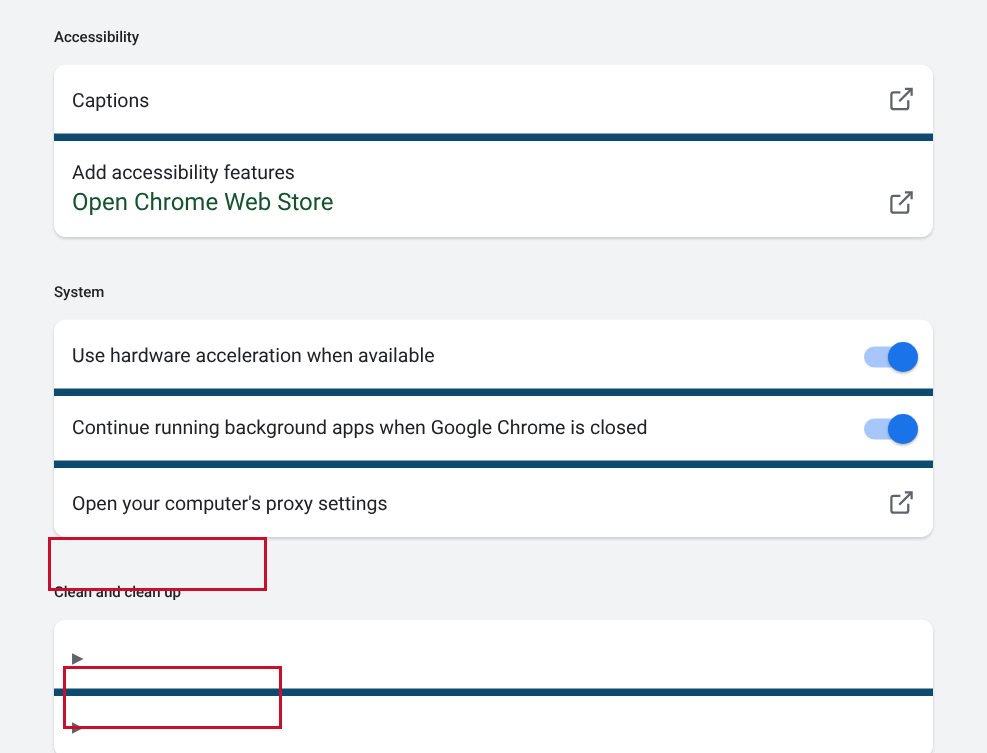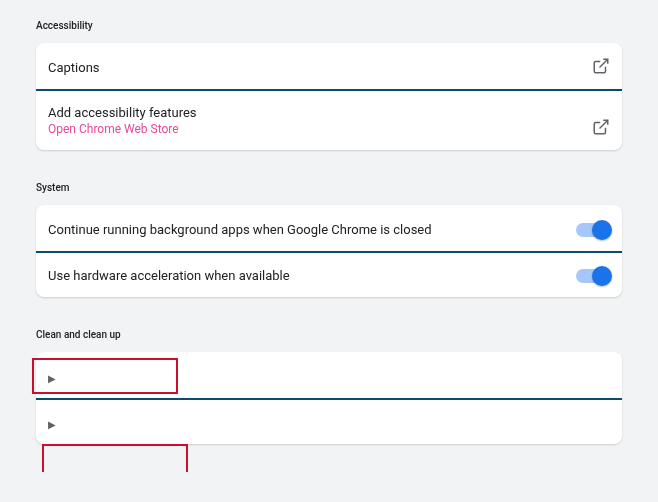--- a/index.html
+++ b/index.html
@@ -27,24 +27,24 @@
       overflow: hidden;
     }
     .row {
       display: flex;
       align-items: flex-end;
       justify-content: space-between;
       padding: 14px 12px;
       min-height: 46px;
       cursor: pointer;
     }
-    .row + .row { border-top: 2px solid #0c4a6e; }
+    .row + .row { border-top: 5px solid #0c4a6e; }
     .row-text { display: flex; flex-direction: column; }
     .row-label { color: #202124; font-size: 13px; }
-    .row-sub { color: #ec4899; font-size: 12px; margin-top: 2px; }
+    .row-sub { color: #14532d; font-size: 16px; margin-top: 2px; }
     .launch-icon svg { width: 18px; height: 18px; }
     .launch-icon { color: #5f6368; display:flex; }
     .toggle {
       width: 34px; height: 14px; border-radius: 10px;
       background: #a7c7fa; position: relative; flex-shrink:0;
     }
     .toggle::after {
       content: ""; position: absolute; right: -2px; top: -3px;
       width: 20px; height: 20px; border-radius: 50%;
       background: #1a73e8; box-shadow: 0 1px 2px rgba(0,0,0,0.3);
@@ -84,26 +84,36 @@
           <path d="M10 14L21 3"></path>
           <path d="M18 13v6a2 2 0 0 1-2 2H5a2 2 0 0 1-2-2V8a2 2 0 0 1 2-2h6"></path>
         </svg>
     </span>
   </div>
 </div>
 
 <div class="section-title">System</div>
 <div class="card">
   <div class="row">
+    <span class="row-label">Use hardware acceleration when available</span>
+    <div class="toggle"></div>
+  </div>
+  <div class="row">
     <span class="row-label">Continue running background apps when Google Chrome is closed</span>
     <div class="toggle"></div>
   </div>
   <div class="row">
-    <span class="row-label">Use hardware acceleration when available</span>
-    <div class="toggle"></div>
+    <span class="row-label">Open your computer's proxy settings</span>
+    <span class="launch-icon">
+      <svg viewBox="0 0 24 24" fill="none" stroke="#5f6368" stroke-width="2">
+          <path d="M15 3h6v6"></path>
+          <path d="M10 14L21 3"></path>
+          <path d="M18 13v6a2 2 0 0 1-2 2H5a2 2 0 0 1-2-2V8a2 2 0 0 1 2-2h6"></path>
+        </svg>
+    </span>
   </div>
 </div>
 
 <div class="section-title">Clean and clean up</div>
 <div class="card" style="margin-bottom:8px;">
   <div class="row">
     <span class="chev">▶</span>
   </div>
   <div class="row">
     <span class="chev">▶</span>

